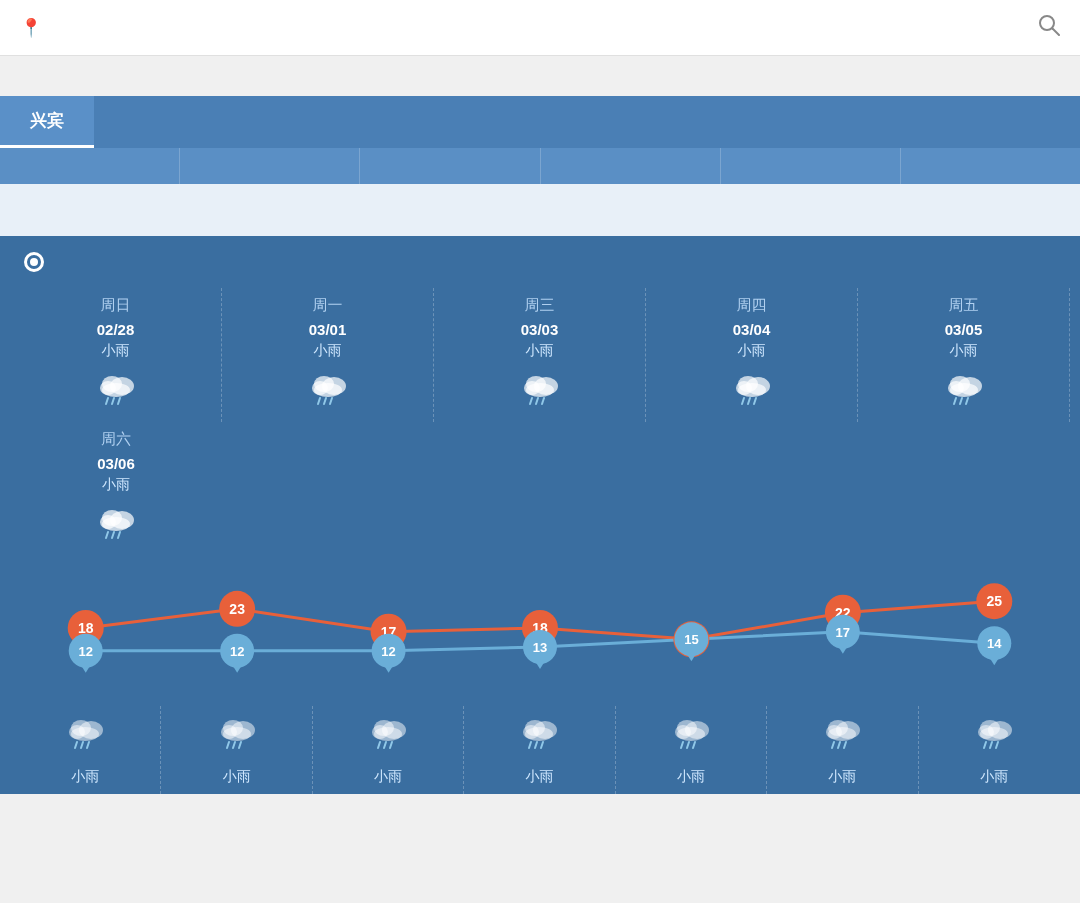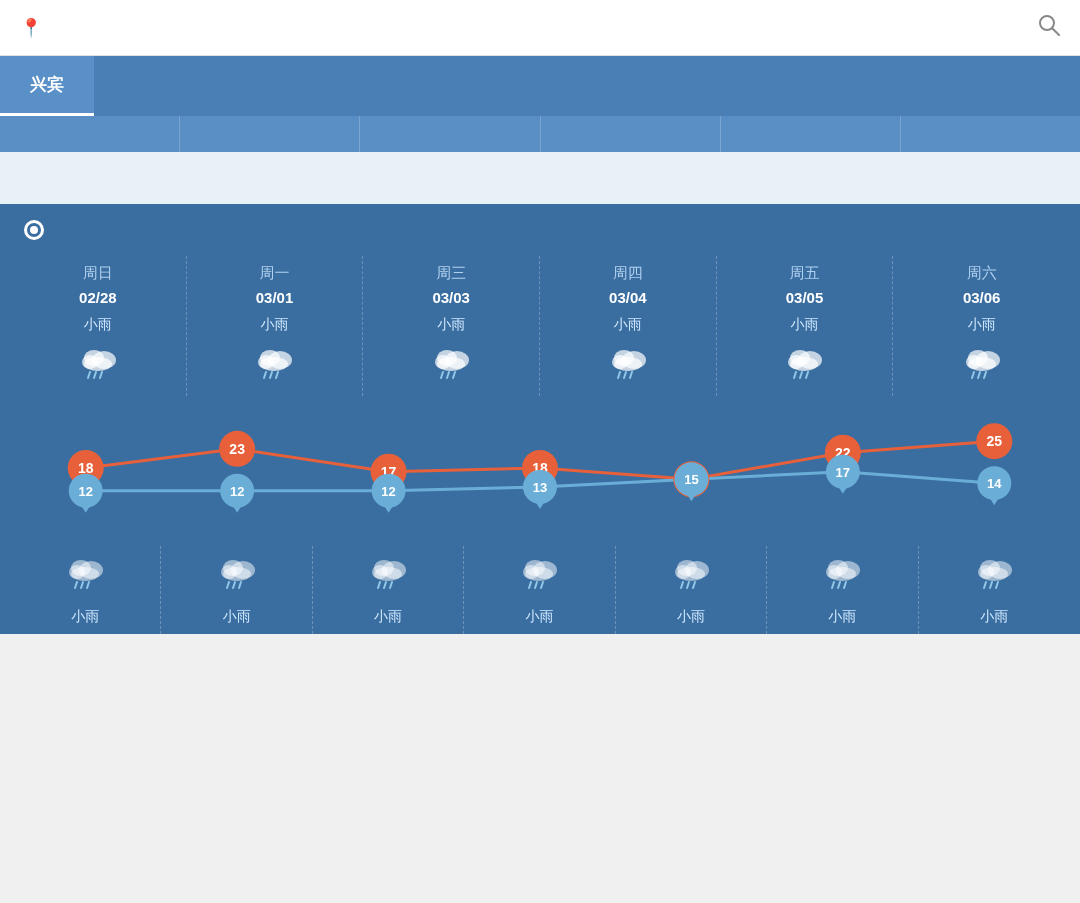--- a/index.html
+++ b/index.html
@@ -33,23 +33,24 @@
       font-size: 18px;
     }
     .search-icon {
       color: #888;
       font-size: 20px;
     }
 
     
     .tab-bar {
       background: #4a7fb5;
-      height: 60px;
+      height: 52px;
       display: flex;
       align-items: stretch;
+      margin-top: 40px;
     }
     .tab-item {
       padding: 0 30px;
       display: flex;
       align-items: center;
       justify-content: center;
       color: #d0e4f7;
       font-size: 17px;
       cursor: pointer;
       min-width: 90px;
@@ -123,21 +124,21 @@
       content: '';
       width: 8px;
       height: 8px;
       border-radius: 50%;
       background: #fff;
     }
 
     
     .days-grid {
       display: grid;
-      grid-template-columns: repeat(6, 1fr);
+      grid-template-columns: repeat(5, 1fr);
       padding: 0 10px;
     }
     .day-col {
       display: flex;
       flex-direction: column;
       align-items: center;
       padding: 8px 4px;
       border-right: 1px dashed rgba(255,255,255,0.25);
       position: relative;
     }
@@ -145,21 +146,21 @@
 
     .day-name {
       color: #b0d0f0;
       font-size: 15px;
       margin-bottom: 6px;
     }
     .day-date {
       color: #fff;
       font-size: 15px;
       font-weight: bold;
-      margin-bottom: 10px;
+      margin-bottom: 4px;
     }
     .day-weather-text {
       color: #d0e8ff;
       font-size: 14px;
       margin-bottom: 8px;
     }
 
     
     .weather-icon {
       width: 50px;

